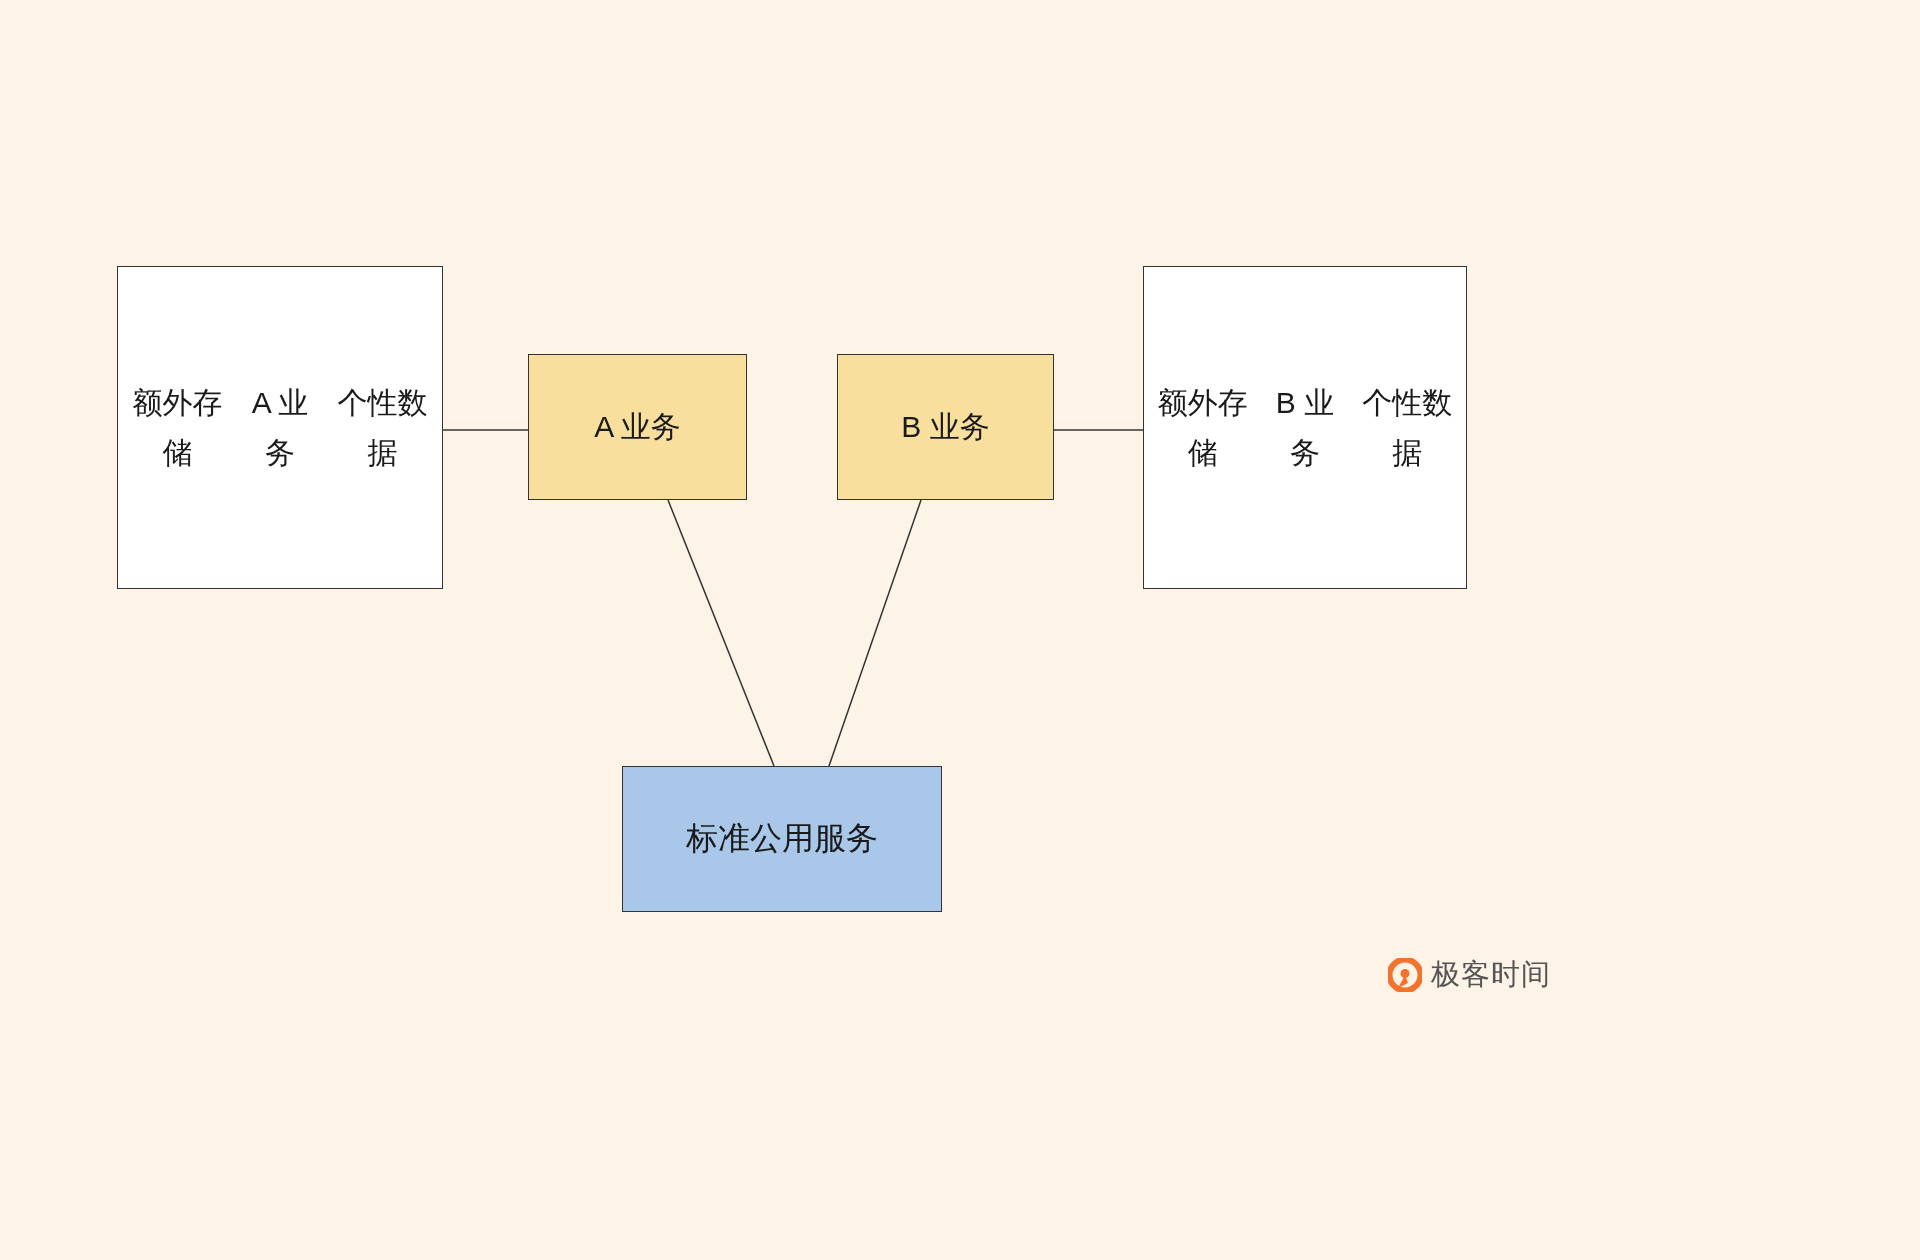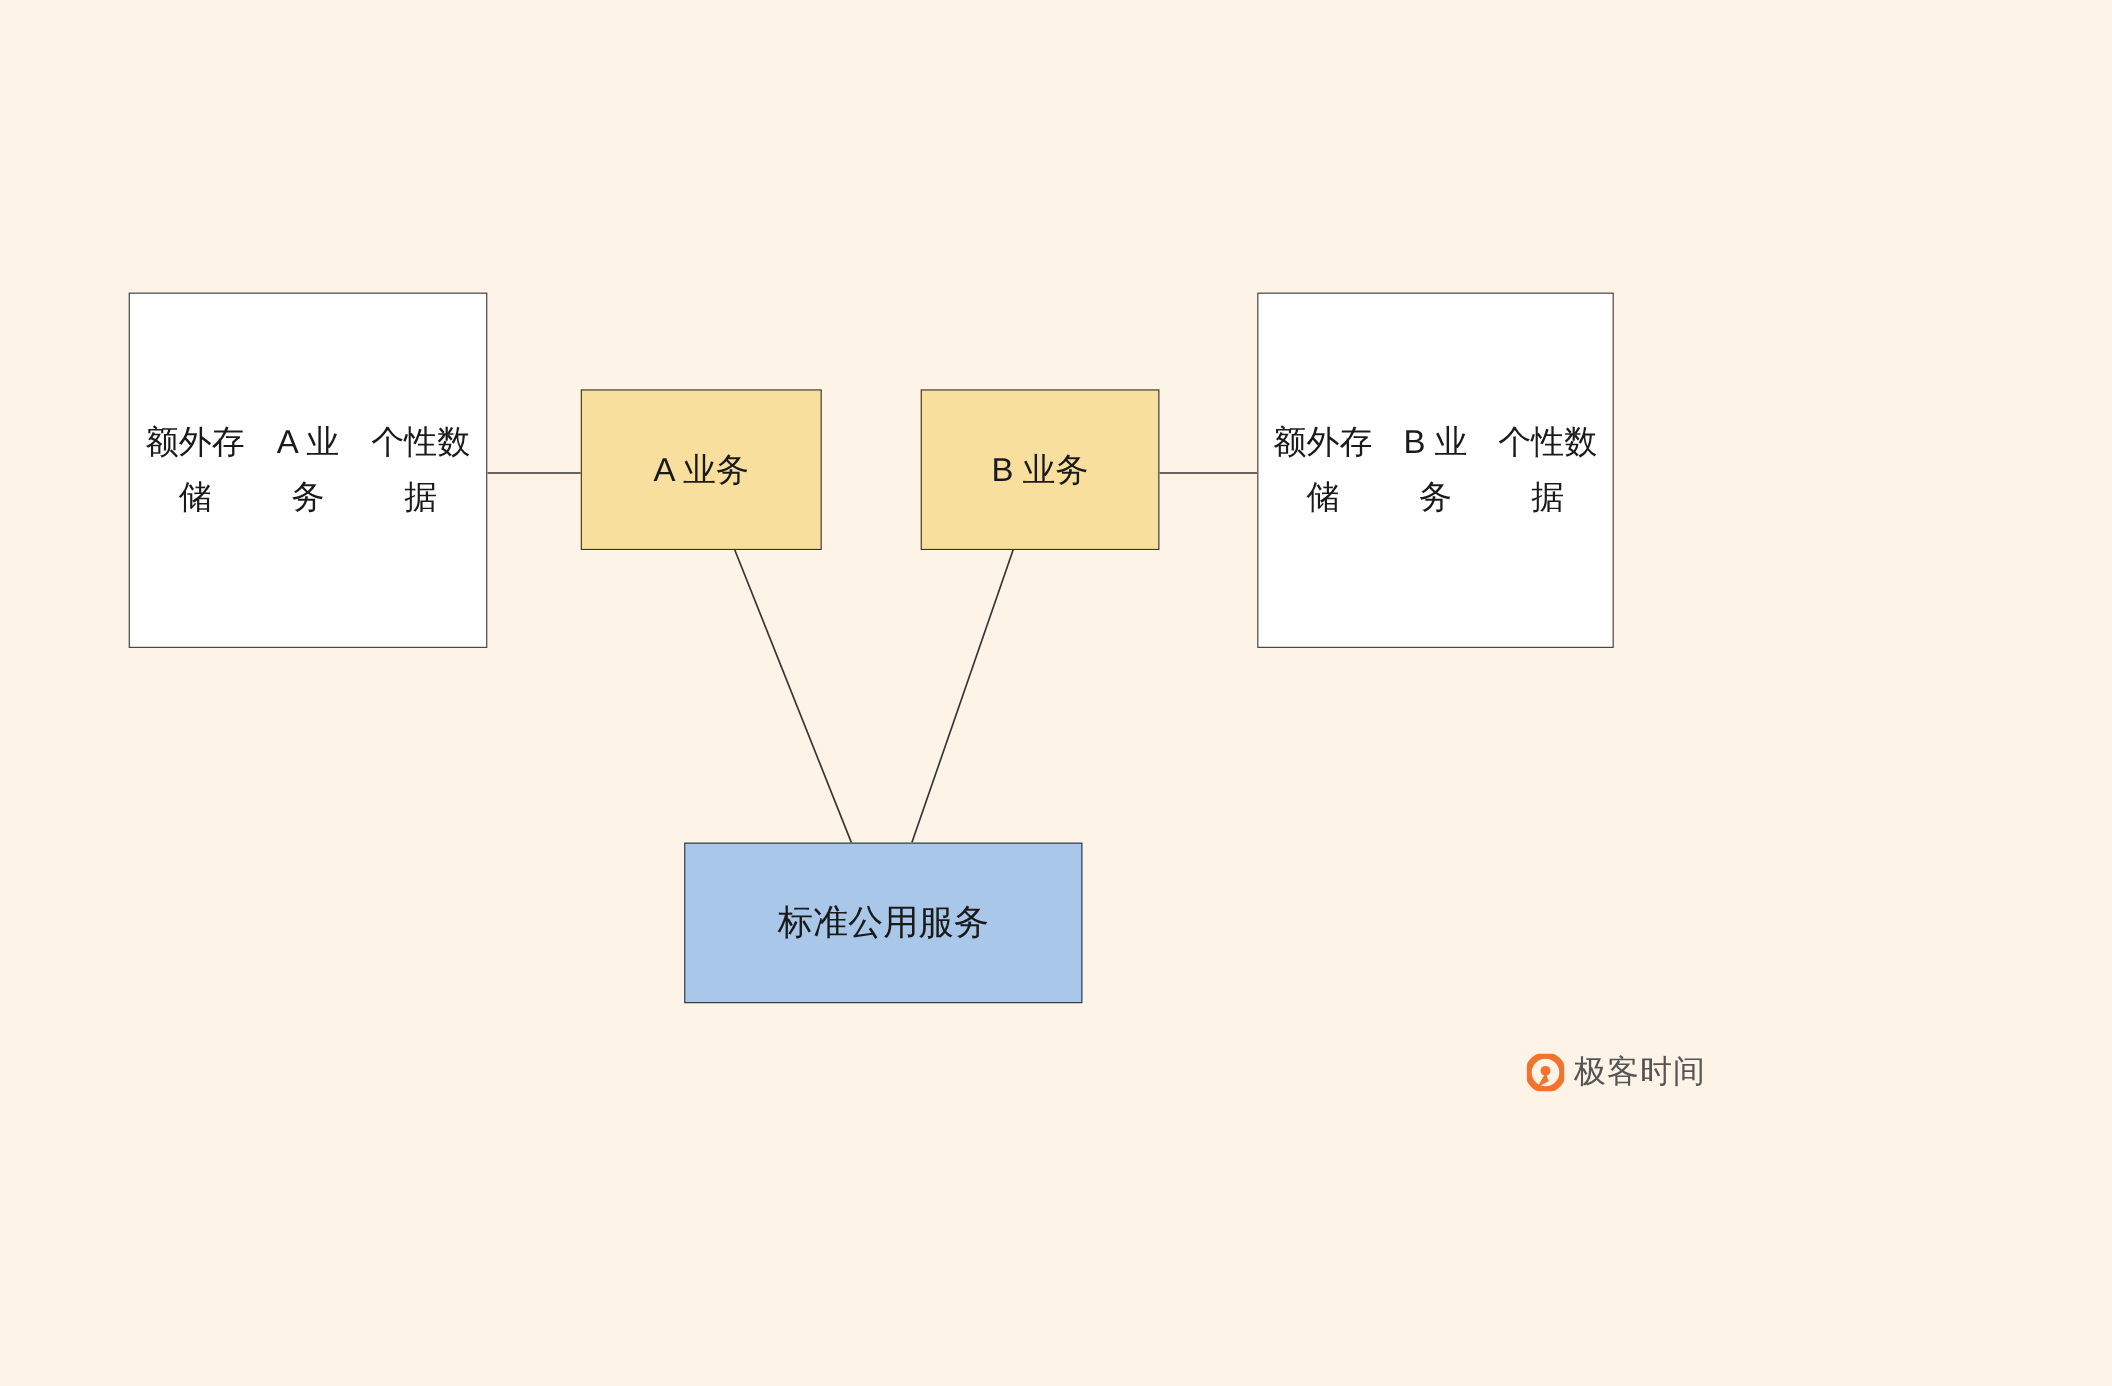--- a/index.html
+++ b/index.html
@@ -51,21 +51,21 @@
   .service-box{
     background:var(--service-box);
     width:219px;height:146px;
     font-size:30px;
   }
   .service-a{left:528px;top:354px;}
   .service-b{left:837px;top:354px;width:217px;}
   .common-box{
     background:var(--common-box);
     left:622px;top:766px;
-    width:362px;height:146px;
+    width:320px;height:146px;
     font-size:32px;
   }
   .logo{
     position:absolute;
     left:1364px;top:955px;
     display:flex;
     align-items:center;
     gap:9px;
     margin-left:24px;
   }

